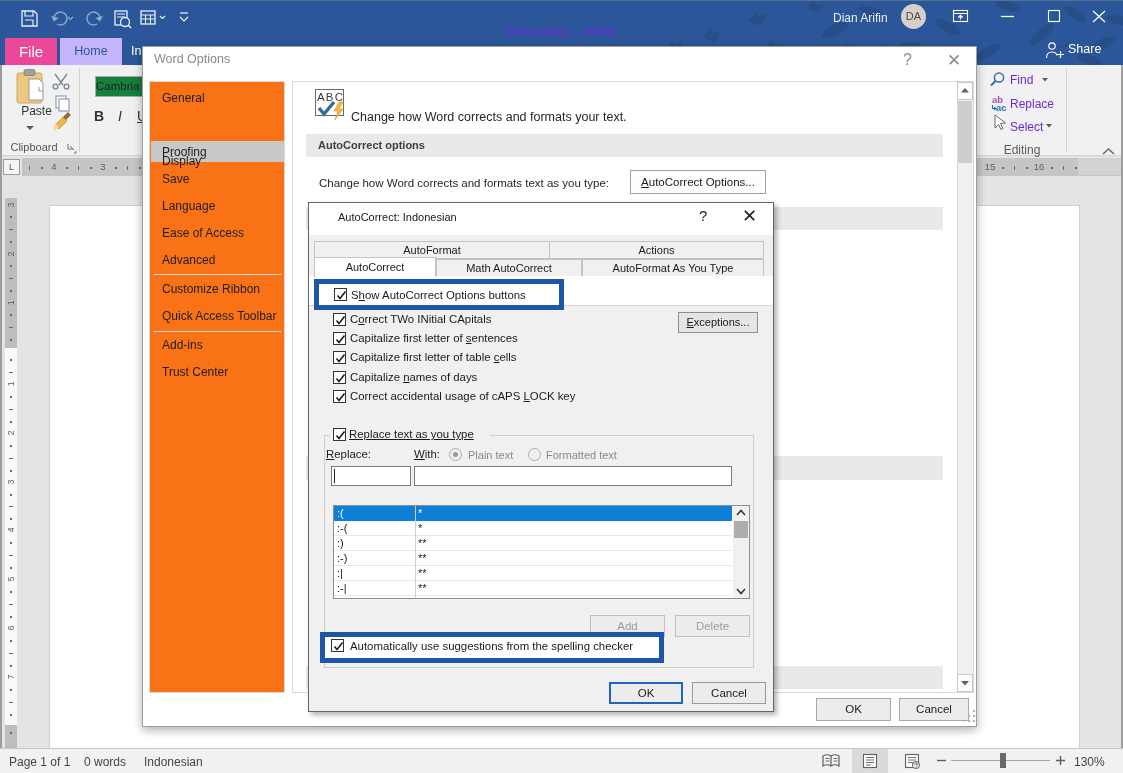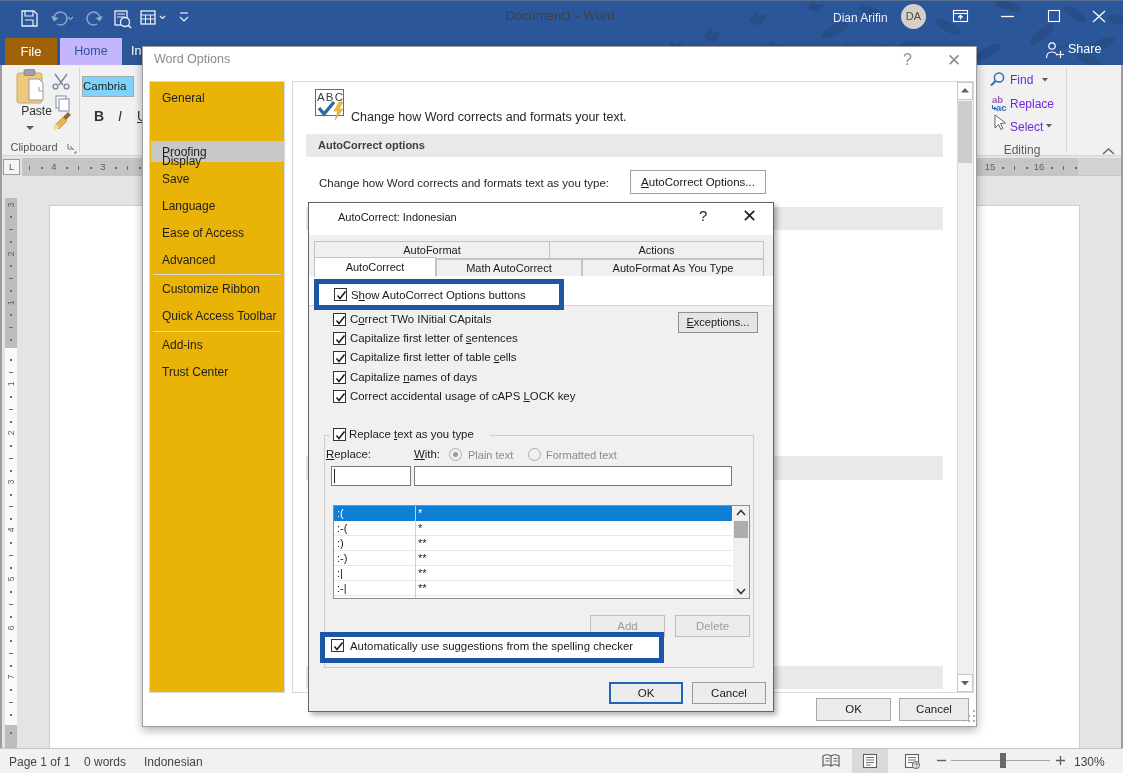--- a/index.html
+++ b/index.html
@@ -5,47 +5,47 @@
 html,body{margin:0;padding:0;}
 *{box-sizing:border-box;}
 body{font-family:"Liberation Sans",sans-serif;width:1123px;height:773px;overflow:hidden;}
 #app{position:relative;width:1123px;height:773px;background:#e4e4e4;overflow:hidden;}
 .abs{position:absolute;}
 
 #titlebar{left:0;top:0;width:1123px;height:38px;background:#2b579a;}
 #tabrow{left:0;top:38px;width:1123px;height:27px;background:#2b579a;}
 #ribbon{left:0;top:65px;width:1123px;height:91px;background:#f1f1f1;border-bottom:1px solid #d4d4d4;}
 #statusbar{left:0;top:748px;width:1123px;height:25px;background:#f1f1f1;border-top:1px solid #c6c6c6;color:#444;font-size:12px;}
-#doctitle{left:460px;top:8px;width:200px;text-align:center;font-size:13px;color:#404040;}
+#doctitle{left:460px;top:24px;width:200px;text-align:center;font-size:13px;color:#6d28d9;}
 #username{left:833px;top:11px;font-size:12px;color:#e8eef9;}
 #dacircle{left:901px;top:4px;width:25px;height:25px;border-radius:50%;background:#d5d1ca;color:#4e4a45;font-size:11px;text-align:center;line-height:25px;}
 
-#filetab{left:5px;top:38px;width:52px;height:27px;background:#a16207;color:#fff;font-size:13px;text-align:center;line-height:27px;}
+#filetab{left:5px;top:38px;width:52px;height:27px;background:#ec4899;color:#fff;font-size:15px;text-align:center;line-height:27px;}
 #hometab{left:60px;top:38px;width:62px;height:27px;background:#c4b5fd;color:#2b579a;font-size:12.5px;text-align:center;line-height:27px;}
 #instab{left:131px;top:38px;width:60px;height:27px;color:#fff;font-size:12.5px;line-height:27px;}
 #sharebox{left:1068px;top:42px;color:#fff;font-size:12.5px;}
 #pastetxt{left:14px;top:104px;width:45px;text-align:center;font-size:12px;color:#333;}
 #cliplabel{left:6px;top:141px;width:56px;text-align:center;font-size:11px;color:#555;}
-#fontbox{left:82px;top:76px;width:52px;height:21px;background:#7dd3fc;border:1px solid #aaa;font-size:11.5px;color:#222;line-height:19px;}
+#fontbox{left:95px;top:76px;width:52px;height:21px;background:#15803d;border:1px solid #aaa;font-size:11.5px;color:#222;line-height:19px;}
 .fbtn{font-size:14px;color:#333;}
 
 .rgtxt{font-size:12px;color:#6d28d9;}
 #editinglabel{left:996px;top:143px;width:52px;text-align:center;font-size:12px;color:#595959;}
 
 #hruler{left:22px;top:158px;width:1101px;height:18px;background:#c5c5c5;color:#666;font-size:10px;}
 #tabsel{left:3px;top:159px;width:17px;height:16px;background:#f5f5f5;border:1px solid #9a9a9a;color:#555;font-size:9px;line-height:14px;text-align:center;}
 #vruler{left:5px;top:198px;width:12px;height:550px;background:#bdbdbd;}
 #vrulerwhite{left:5px;top:348px;width:12px;height:377px;background:#f9f9f9;}
 #page{left:49px;top:205px;width:1031px;height:543px;background:#fff;border:1px solid #cfcfcf;border-bottom:none;}
 
 #wo{left:142px;top:46px;width:835px;height:681px;background:#fff;border:1px solid #9f9f9f;box-shadow:0px 3px 9px rgba(0,0,0,0.32);}
 #wotitle{left:154px;top:52px;font-size:12.5px;color:#8a8a8a;}
 #wohelp{left:903px;top:51px;font-size:16px;color:#909090;}
 #woclose{left:947px;top:50px;font-size:17px;color:#8f8f8f;}
-#wonav{left:149px;top:81px;width:136px;height:612px;background:#eab308;border:1px solid #d9d9d9;}
+#wonav{left:149px;top:81px;width:136px;height:612px;background:#f97316;border:1px solid #d9d9d9;}
 #wocontent{left:292px;top:81px;width:682px;height:612px;background:#fff;border:1px solid #d9d9d9;}
 .navitem{position:absolute;left:12px;font-size:12px;color:#1e1e1e;}
 #navsel{position:absolute;left:1px;top:59px;width:133px;height:21px;background:#c8c8c8;}
 .navsep{position:absolute;left:3px;width:128px;border-top:1px solid #d9d9d9;}
 .woband{position:absolute;background:#e9e9e9;}
 .wobandtxt{font-size:11px;font-weight:bold;color:#404040;}
 #woheadtxt{left:351px;top:97px;font-size:12.5px;color:#262626;margin-top:13px;}
 #wochangetxt{left:319px;top:177px;font-size:11.5px;color:#262626;}
 #acoptbtn{left:630px;top:170px;width:136px;height:24px;background:#fdfdfd;border:1px solid #a0a0a0;font-size:11.5px;color:#1a1a1a;text-align:center;line-height:22px;}
 #woscroll{left:957px;top:82px;width:16px;height:610px;background:#f0f0f0;border-left:1px solid #d9d9d9;}
@@ -467,21 +467,21 @@
   <div class="cbtxt" style="left:350px;top:390px;">Correct accidental usage of cAPS <u class="hk">L</u>OCK key</div>
   <div class="abs" id="excbtn"><u class="hk">E</u>xceptions...</div>
 
   <div class="abs" id="groupbox"></div>
   <div class="abs" style="left:330px;top:427px;width:160px;height:16px;background:#f0f0f0;"></div>
   <div class="chk" style="left:333px;top:428px;">
       <svg width="13" height="13">
         <polyline points="2.5,6.5 5,9.5 10.5,2.5" stroke="#1a1a1a" stroke-width="1.5" fill="none"></polyline>
       </svg>
     </div>
-  <div class="cbtxt" style="left:349px;top:428px;">Replace <u class="hk">t</u>ext as you type</div>
+  <div class="cbtxt" style="left:349px;top:428px;text-decoration:underline;">Replace <u class="hk">t</u>ext as you type</div>
   <div class="cbtxt" style="left:326px;top:448px;"><u class="hk">R</u>eplace:</div>
   <div class="cbtxt" style="left:414px;top:448px;"><u class="hk">W</u>ith:</div>
   <div class="rad" style="left:449px;top:448px;">
       <span style="position:absolute;left:3px;top:3px;width:5px;height:5px;border-radius:50%;background:#9a9a9a;"></span>
     </div>
   <div class="radtxt" style="left:468px;top:449px;">Plain text</div>
   <div class="rad" style="left:528px;top:448px;"></div>
   <div class="radtxt" style="left:546px;top:449px;">Formatted text</div>
   <div class="abs" id="inp1">
       <span style="position:absolute;left:2px;top:2px;width:1px;height:14px;background:#222;"></span>

